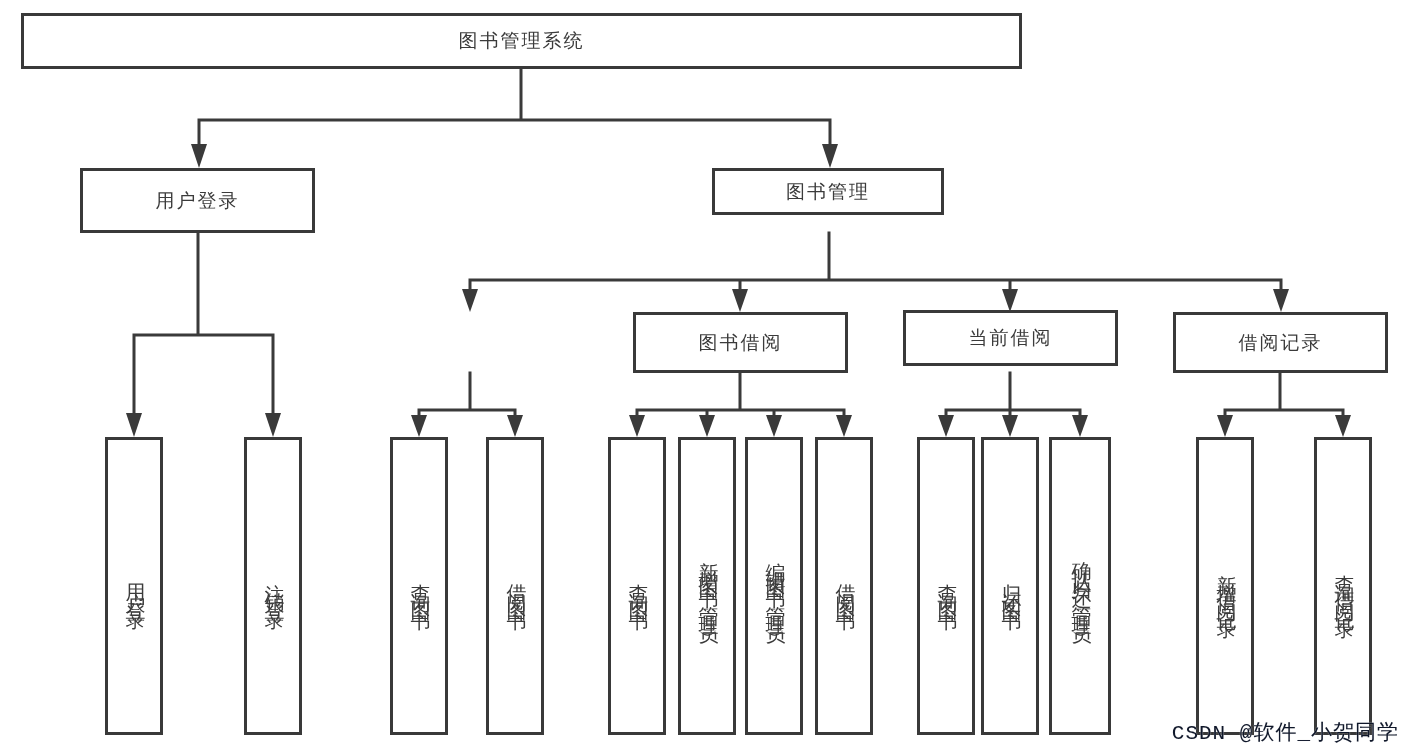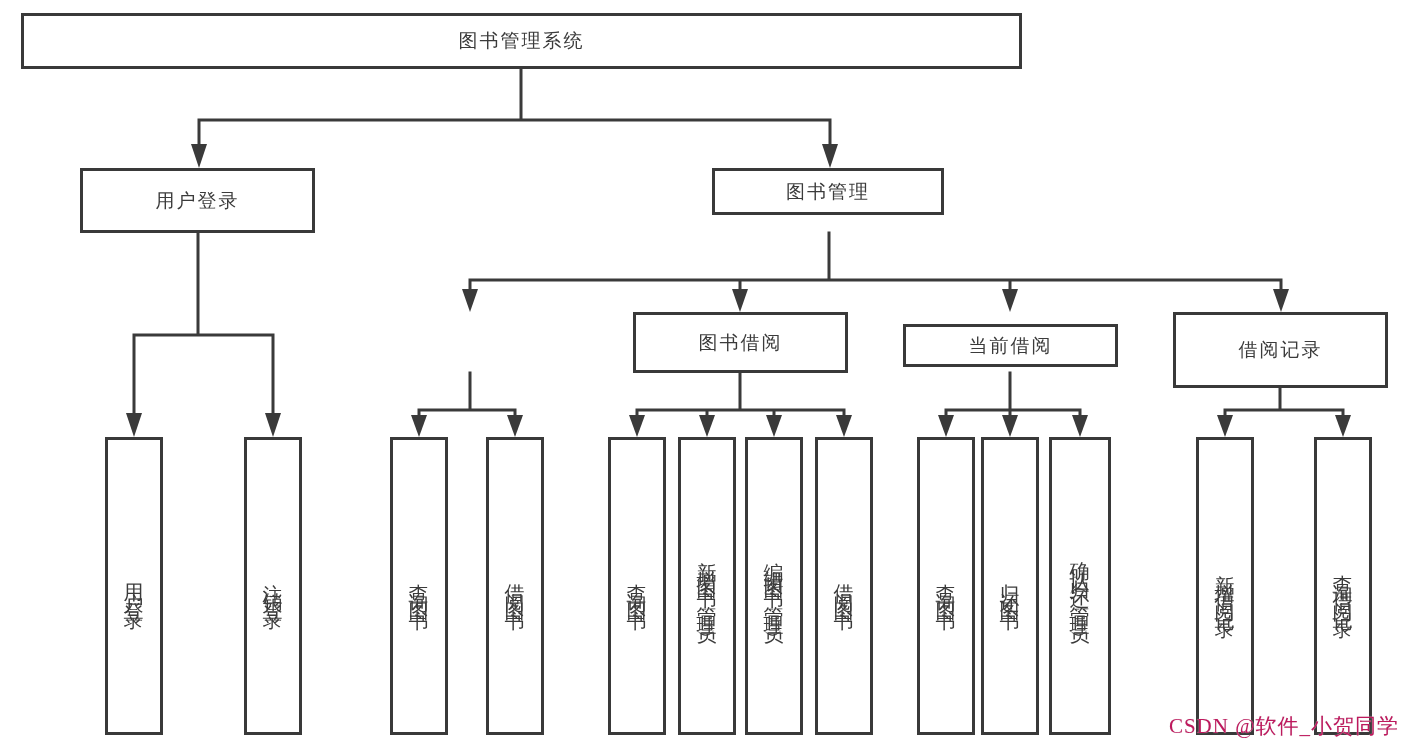--- a/index.html
+++ b/index.html
@@ -1,20 +1,20 @@
 <!DOCTYPE html>
 <html><head>
 <meta charset="utf-8">
 <style>
   html,body{margin:0;padding:0;background:#ffffff;}
   .canvas{
     position:relative;
     width:1405px;height:747px;
     background:#ffffff;
-    font-family:Liberation Serif, serif;
+    font-family:Liberation Mono, monospace;
     overflow:hidden;
   }
   .connectors{position:absolute;left:0;top:0;width:1405px;height:747px;}
   .connectors path{stroke:#3a3a3a;stroke-width:3;fill:none;stroke-linecap:square;}
   .connectors polygon{fill:#3a3a3a;stroke:none;}
   .node{
     position:absolute;
     box-sizing:border-box;
     background:#ffffff;
     border:3px solid #393939;
@@ -25,23 +25,23 @@
   .node.v span{
     writing-mode:vertical-rl;
     text-orientation:mixed;
     font-size:20px;
     letter-spacing:9px;
     line-height:1;
     white-space:nowrap;
   }
   .watermark{
     position:absolute;
-    right:6px;bottom:7px;
+    right:6px;bottom:1px;
     font-size:21px;
-    color:#be185d;
+    color:#0f172a;
     letter-spacing:1px;
     z-index:5;
     text-shadow:0 0 1px #e0e0e0;
   }
 </style>
 </head>
 <body>
 
 <div class="canvas">
 
@@ -93,24 +93,24 @@
   <div class="node h" style="left:80px;top:168px;width:235px;height:65px">
     <span>用户登录</span>
   </div>
   <div class="node h" style="left:712px;top:168px;width:232px;height:47px">
     <span>图书管理</span>
   </div>
 
   <div class="node h" style="left:633px;top:312px;width:215px;height:61px">
     <span>图书借阅</span>
   </div>
-  <div class="node h" style="left:903px;top:324px;width:215px;height:43px">
+  <div class="node h" style="left:903px;top:310px;width:215px;height:56px">
     <span>当前借阅</span>
   </div>
-  <div class="node h" style="left:1173px;top:312px;width:215px;height:76px">
+  <div class="node h" style="left:1173px;top:312px;width:215px;height:61px">
     <span>借阅记录</span>
   </div>
 
   <div class="node v" style="left:105px;top:437px;width:58px;height:298px">
     <span>用户登录</span>
   </div>
   <div class="node v" style="left:244px;top:437px;width:58px;height:298px">
     <span>注销登录</span>
   </div>
 

